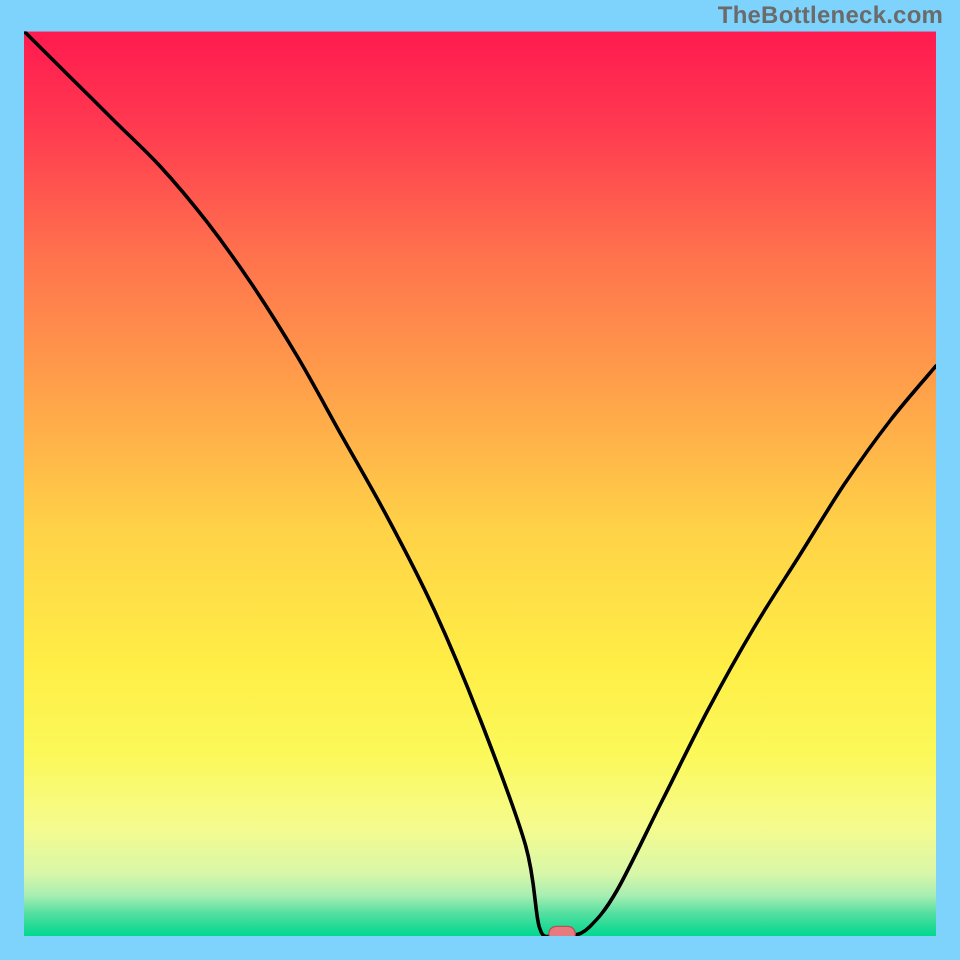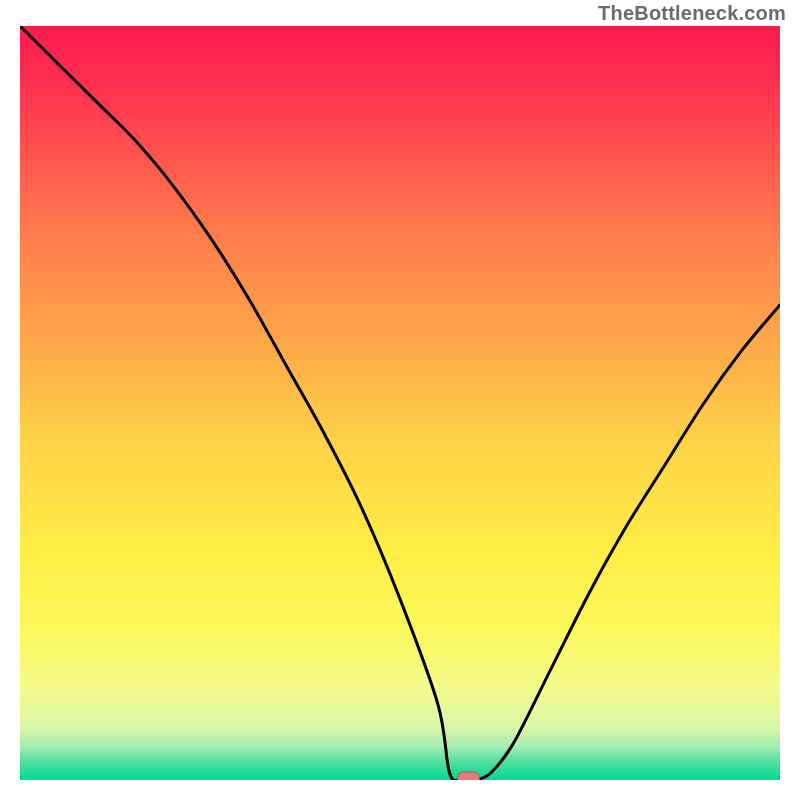--- a/index.html
+++ b/index.html
@@ -8,21 +8,21 @@
     width: 800px;
     height: 800px;
     background: #000;
     overflow: hidden;
     font-family: Arial, Helvetica, sans-serif;
   }
   .frame {
     position: relative;
     width: 800px;
     height: 800px;
-    background: #ffffff;
+    background: #7dd3fc;
   }
   .watermark {
     position: absolute;
     top: 2px;
     right: 14px;
     color: #6b6b6b;
     font-size: 20px;
     font-weight: 600;
     letter-spacing: 0.2px;
   }

